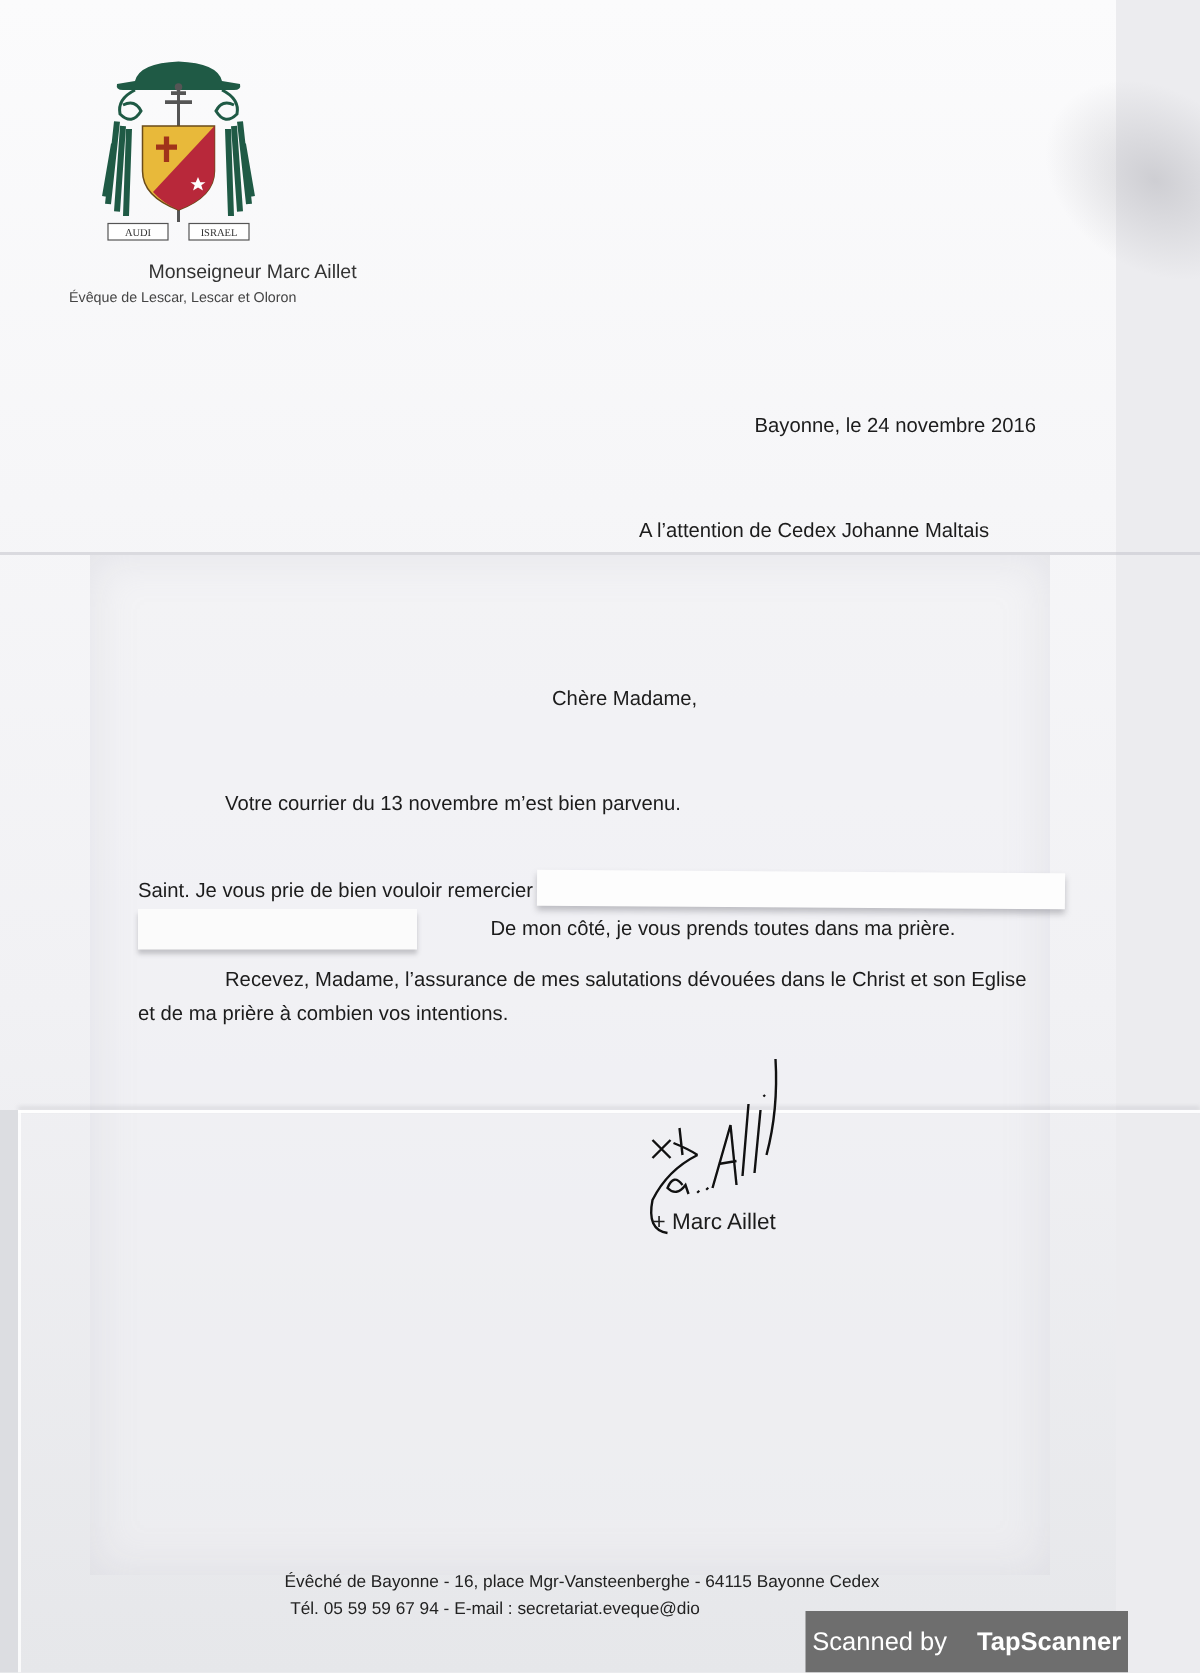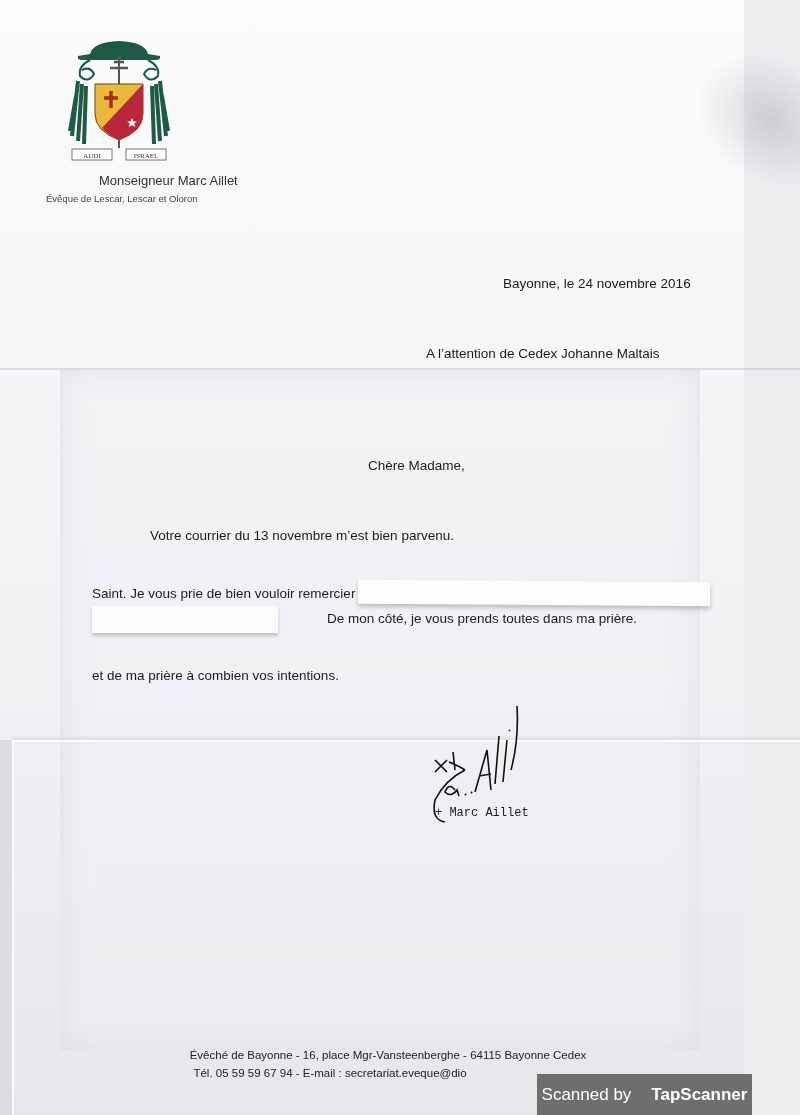--- a/index.html
+++ b/index.html
@@ -47,21 +47,21 @@
   .redact1 {
     position:absolute; left:358px; top:581px; width:352px; height:24px;
     background:#fdfdfd; transform:rotate(0.4deg);
     box-shadow:0 3px 4px rgba(90,90,96,0.35);
   }
   .redact2 {
     position:absolute; left:92px; top:606px; width:186px; height:27px;
     background:#fbfbfb; box-shadow:0 3px 3px rgba(90,90,96,0.3);
   }
   .signature { position:absolute; left:425px; top:700px; width:110px; height:130px; }
-  .signed-name { position:absolute; left:435px; top:806px; font-size:12px;font-family:Liberation Mono, monospace; }
+  .signed-name { position:absolute; left:435px; top:806px; font-size:15px; }
 
   .footer { position:absolute; left:0; width:800px; text-align:center; font-size:11.5px; color:#222; }
   .footer1 { top:1049px; left:-12px; }
   .footer2 { top:1067px; left:-70px; }
 
   .badge {
     position:absolute; left:537px; top:1074px; width:215px; height:41px;
     background:#6e6e6e; color:#fff; font-size:17px;
     display:flex; align-items:center; justify-content:center;
   }
@@ -107,20 +107,21 @@
   <div class="sender-title">Évêque de Lescar, Lescar et Oloron</div>
 
   <div class="txt date">Bayonne, le 24 novembre 2016</div>
   <div class="txt attn">A l’attention de Cedex Johanne Maltais</div>
   <div class="txt salut">Chère Madame,</div>
   <div class="txt p1">Votre courrier du 13 novembre m’est bien parvenu.</div>
   <div class="txt p2b">Saint. Je vous prie de bien vouloir remercier aussi</div>
   <div class="redact1"></div>
   <div class="redact2"></div>
   <div class="txt p2c">De mon côté, je vous prends toutes dans ma prière.</div>
+  <div class="txt p3a">Recevez, Madame, l’assurance de mes salutations dévouées dans le Christ et son Eglise</div>
   <div class="txt p3b">et de ma prière à combien vos intentions.</div>
 
   <svg class="signature" viewBox="0 0 110 130">
     <path d="M10 60 L22 72 M22 60 L10 72" stroke="#111" stroke-width="1.6" fill="none"></path>
     <path d="M28 52 L30 70 M24 62 Q34 66 40 70" stroke="#111" stroke-width="1.6" fill="none"></path>
     <path d="M40 70 Q20 80 10 100 Q6 120 20 122" stroke="#111" stroke-width="1.6" fill="none"></path>
     <path d="M30 90 Q24 82 20 92 Q26 98 32 90 L34 96" stroke="#111" stroke-width="1.6" fill="none"></path>
     <path d="M40 94 L41 95 M46 92 L47 93" stroke="#111" stroke-width="2" fill="none"></path>
     <path d="M50 92 L62 50 L66 90 M54 76 L66 74" stroke="#111" stroke-width="1.6" fill="none"></path>
     <path d="M70 84 L74 36 M78 82 L82 40 M84 30 L85 31" stroke="#111" stroke-width="1.6" fill="none"></path>

